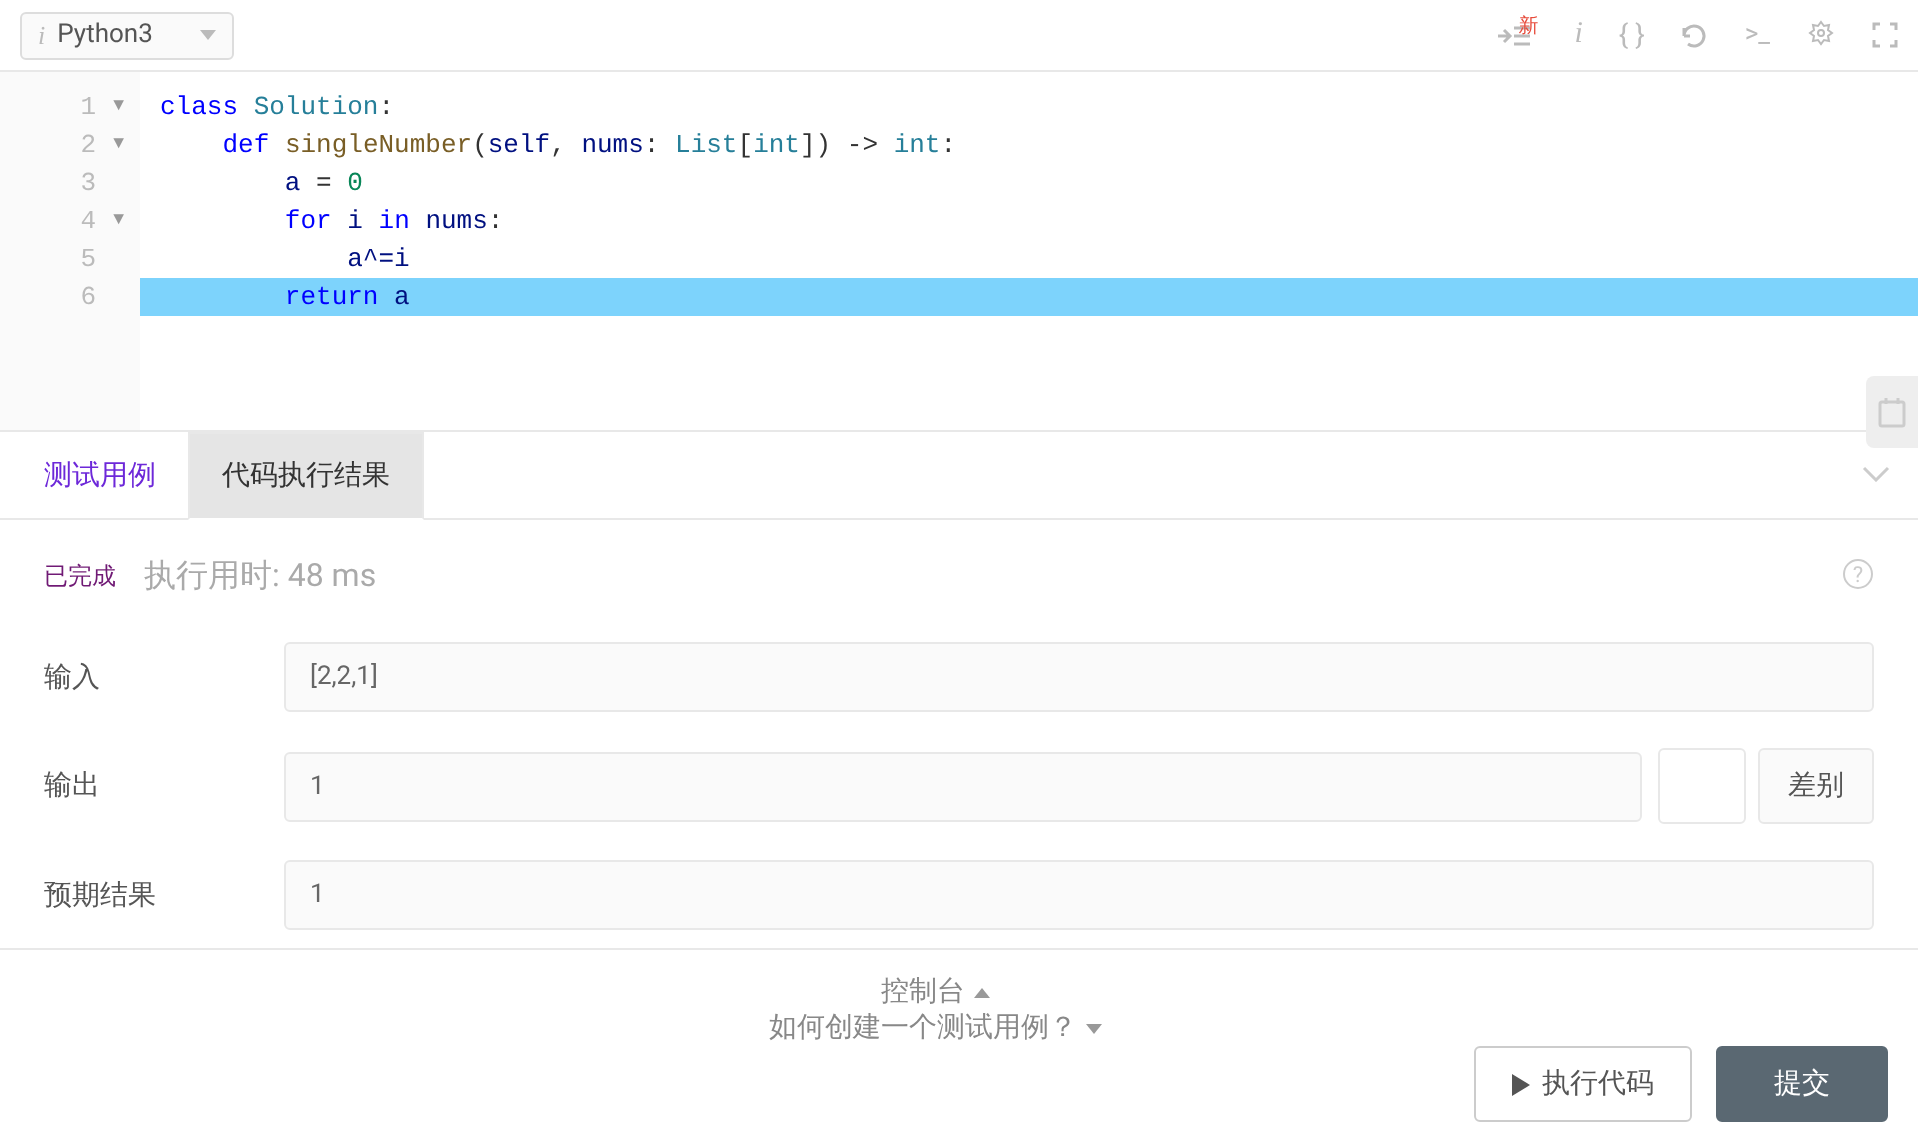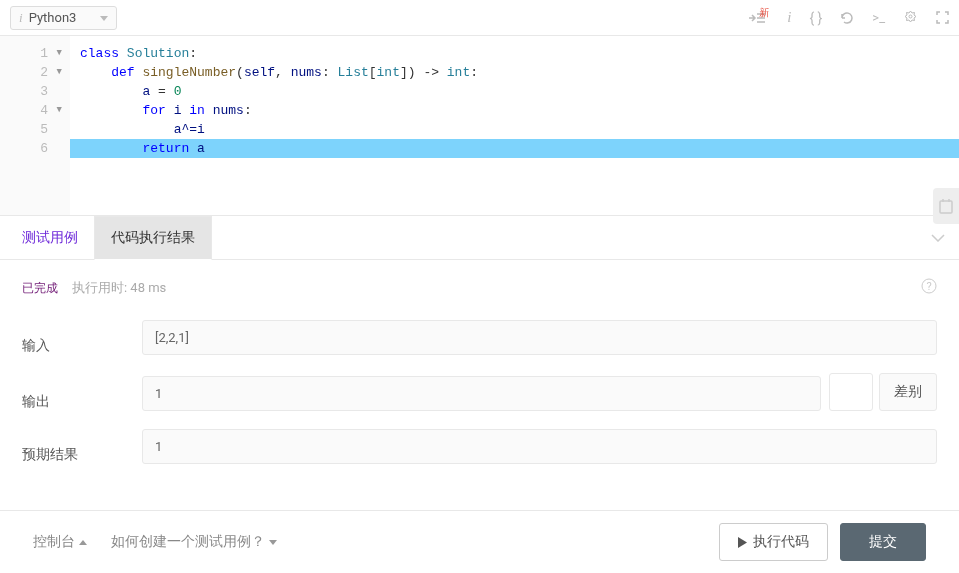--- a/index.html
+++ b/index.html
@@ -166,30 +166,30 @@
       align-items: center;
       gap: 14px;
       margin-bottom: 22px;
     }
     .status-complete {
       color: #701a75;
       font-size: 12px;
     }
     .status-time {
       color: #aaa;
-      font-size: 13px;
+      font-size: 16px;
     }
     .help-icon {
       margin-left: auto;
       color: #ccc;
       font-size: 15px;
     }
     .field-row {
       display: flex;
-      align-items: flex-end;
+      align-items: center;
       margin-bottom: 18px;
     }
     .field-label {
       width: 120px;
       color: #555;
       font-size: 14px;
     }
     .field-value {
       flex: 1;
       background: #fafafa;
@@ -219,23 +219,24 @@
     }
     
     
     .footer {
       position: absolute;
       bottom: 0;
       left: 0;
       right: 0;
       display: flex;
       align-items: center;
-      padding: 12px 33px;
+      padding: 12px 15px;
       border-top: 1px solid #e8e8e8;
       background: #fff;
+      flex-direction: column;
     }
     .footer-link {
       color: #888;
       font-size: 14px;
       cursor: pointer;
       display: flex;
       align-items: center;
       gap: 4px;
       margin-right: 24px;
     }

